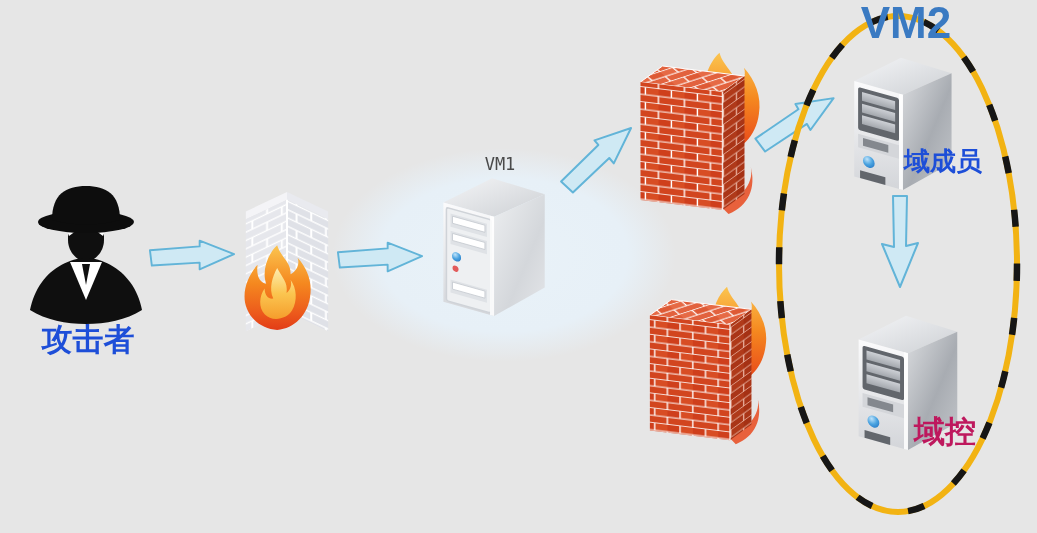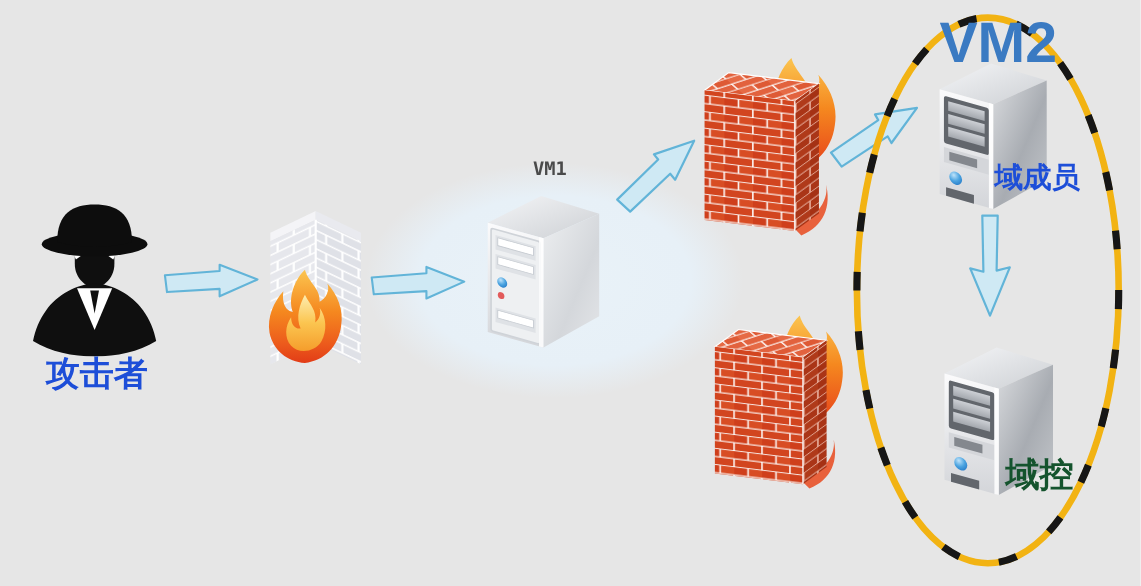--- a/index.html
+++ b/index.html
@@ -1,26 +1,26 @@
 <!DOCTYPE html>
 <html><head>
 <meta charset="utf-8">
 <style>
   html,body{margin:0;padding:0;}
   body{font-family:"Liberation Sans","DejaVu Sans",sans-serif;}
   .stage{position:relative;width:1037px;height:533px;background:#e6e6e6;overflow:hidden;}
   .abs{position:absolute;}
   .label{font-weight:bold;text-align:center;line-height:1.05;white-space:nowrap;}
   .attacker-label{left:18px;top:324px;width:140px;font-size:31px;color:#1d4ed8;}
-  .vm1-tag{left:440px;top:146px;width:120px;font-size:17px;color:#4a4a4a;
-           font-family:"DejaVu Sans Mono","Liberation Mono",monospace;font-weight:bold;}
+  .vm1-tag{left:440px;top:156px;width:120px;font-size:17px;color:#4a4a4a;
+           font-family:"DejaVu Sans Mono","Liberation Mono",monospace;font-weight:normal;}
   .web-label{left:412px;top:310px;width:200px;font-size:32px;color:#3f76bd;}
-  .vm2-tag{left:854px;top:12px;width:104px;font-size:52px;color:#3a7ac2;}
+  .vm2-tag{left:854px;top:0px;width:104px;font-size:44px;color:#3a7ac2;}
   .vm2-role{left:904px;top:148px;font-size:26px;color:#1d4ed8;}
-  .vm3-role{left:914px;top:416px;font-size:31px;color:#14532d;}
+  .vm3-role{left:914px;top:416px;font-size:31px;color:#be185d;}
   .vm3-tag{left:854px;top:442px;width:72px;font-size:36px;color:#5cc6e4;}
   .dmz-zone{left:332px;top:148px;width:344px;height:214px;border-radius:50%;
     background:radial-gradient(closest-side,#e9f2f8 0%,#e7f0f7 72%,rgba(231,240,247,0) 100%);z-index:1;}
   .arrow{z-index:2;}
   .icon{z-index:3;}
   .tape{z-index:4;}
   .label{z-index:5;position:absolute;}
   .rot-40{transform:rotate(-40deg);}
   .rot-30{transform:rotate(-30deg);}
 </style>

